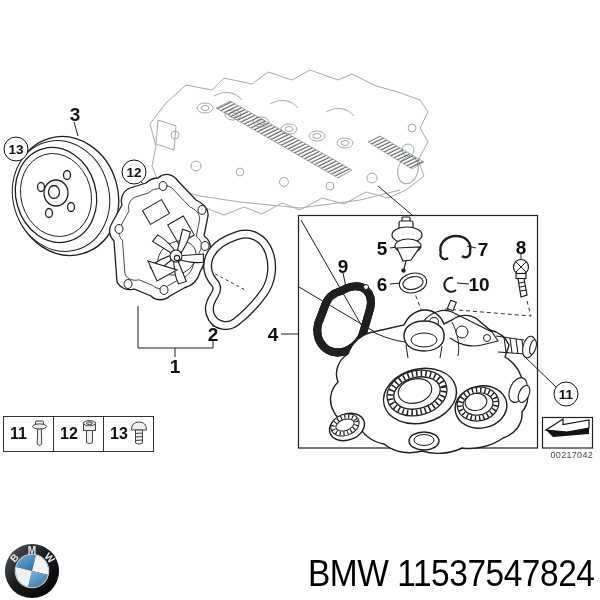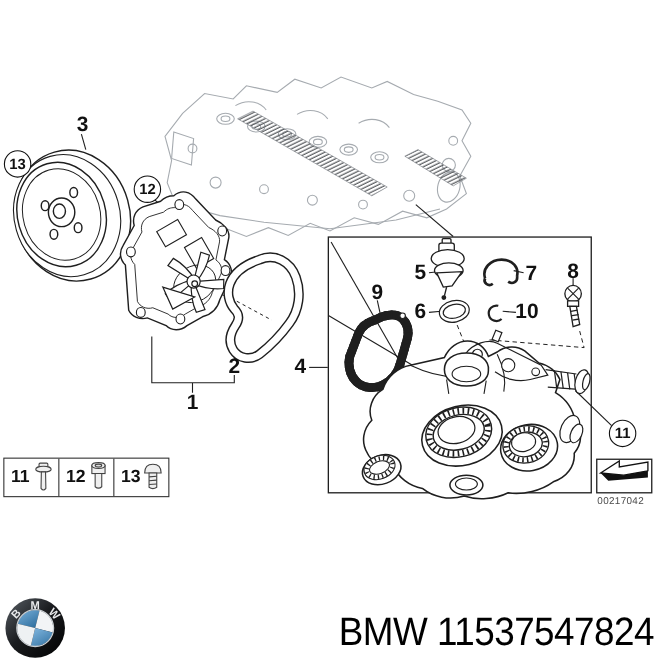--- a/index.html
+++ b/index.html
@@ -9,21 +9,21 @@
   .lbl{position:absolute;transform:translate(-50%,-50%);font-weight:bold;font-size:19px;
        color:#111;line-height:1;white-space:nowrap;}
   .lbl.circ{width:23px;height:23px;border:1.7px solid #111;border-radius:50%;background:#fff;
        font-size:13.5px;display:flex;align-items:center;justify-content:center;}
   .legend-box{position:absolute;left:3px;top:416px;width:149px;height:34px;border:1.2px solid #333;
        display:flex;background:#fff;}
   .legend-cell{flex:1;display:flex;align-items:center;justify-content:space-between;
        padding:2px 5px 2px 6px;}
   .legend-cell + .legend-cell{border-left:1.2px solid #333;}
   .legend-num{font-weight:bold;font-size:16px;color:#111;}
-  .drawing-id{position:absolute;left:543px;top:450px;width:50px;text-align:left;
+  .drawing-id{position:absolute;left:543px;top:450px;width:50px;text-align:right;
        font-size:9px;color:#4a4a4a;letter-spacing:.3px;}
   .footer-title{position:absolute;left:308px;top:553px;font-size:36px;color:#000;
        letter-spacing:-.5px;transform:scaleX(.93);transform-origin:left top;white-space:nowrap;}
   .bmw-logo{position:absolute;left:2px;top:542px;}
 </style>
 </head>
 <body>
 
 <div class="stage">
 

